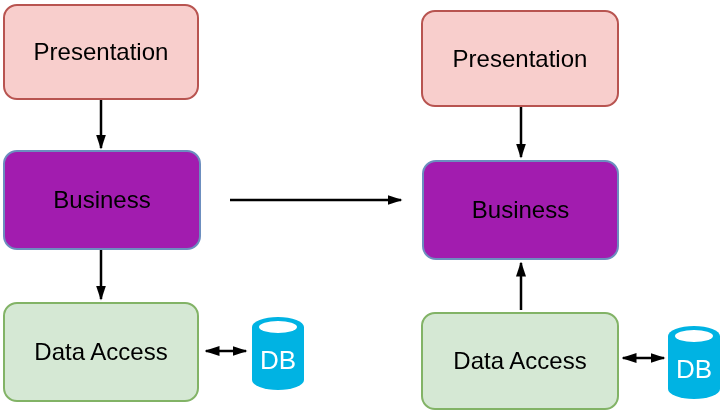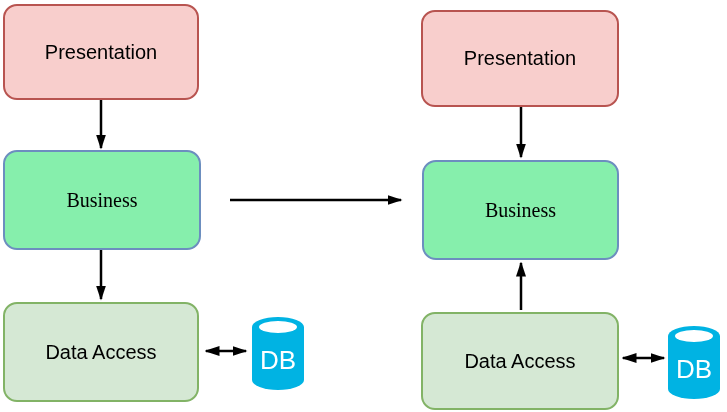--- a/index.html
+++ b/index.html
@@ -24,26 +24,26 @@
   }
   .arrow-head { fill: #000000; }
   .layer-box {
     position: absolute;
     box-sizing: border-box;
     border-radius: 14px;
     border: 2px solid #000;
     display: flex;
     align-items: center;
     justify-content: center;
-    font-size: 20px;
+    font-size: 24px;
     color: #000000;
     text-align: center;
   }
   .box-presentation { background: #f8cecc; border-color: #b85450; }
-  .box-business     { background: #86efac; border-color: #6c8ebf; font-family: Liberation Serif, serif; }
+  .box-business     { background: #a21caf; border-color: #6c8ebf; }
   .box-data-access  { background: #d5e8d4; border-color: #82b366; text-align: right; }
 
   .lp  { left: 3px;   top: 4px;   width: 196px; height: 96px; }
   .lb  { left: 3px;   top: 150px; width: 198px; height: 100px; }
   .lda { left: 3px;   top: 302px; width: 196px; height: 100px; }
   .rp  { left: 421px; top: 10px;  width: 198px; height: 97px; }
   .rb  { left: 422px; top: 160px; width: 197px; height: 100px; }
   .rda { left: 421px; top: 312px; width: 198px; height: 98px; }
 
   .db-cylinder {

